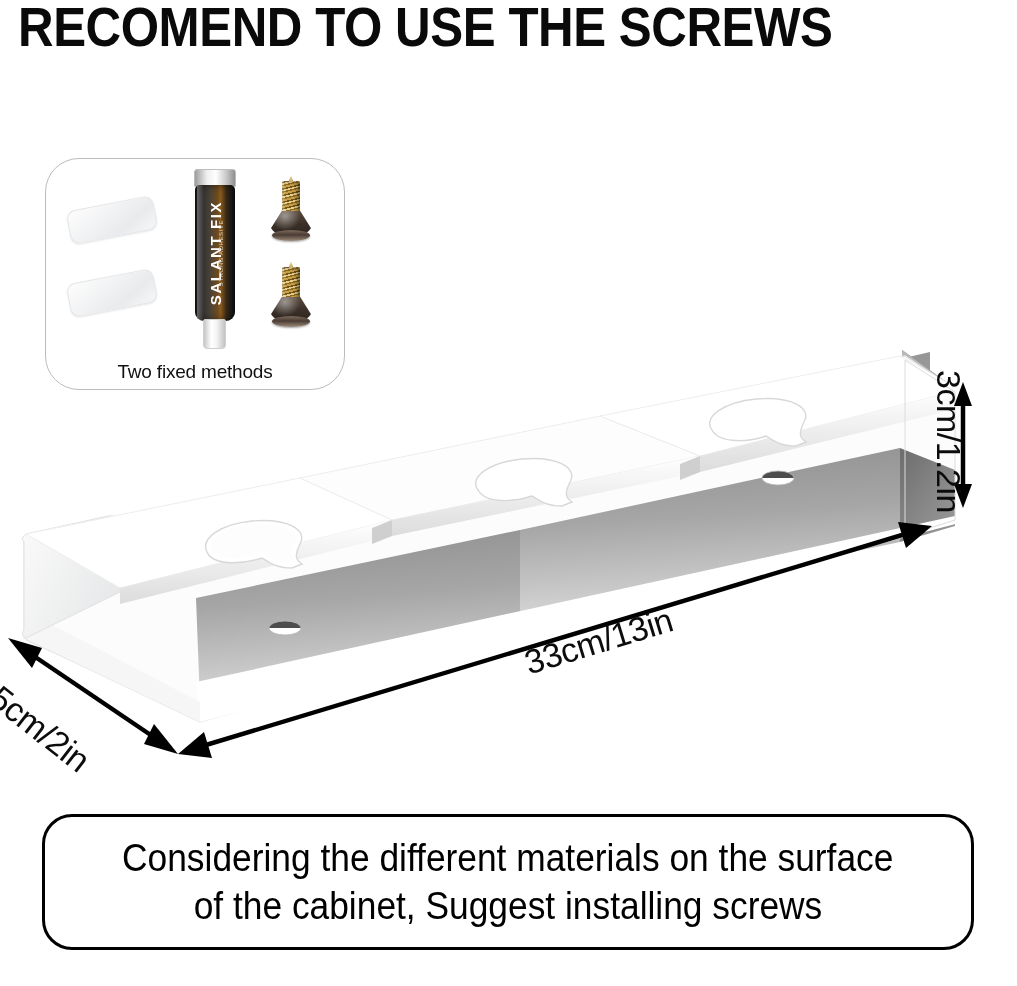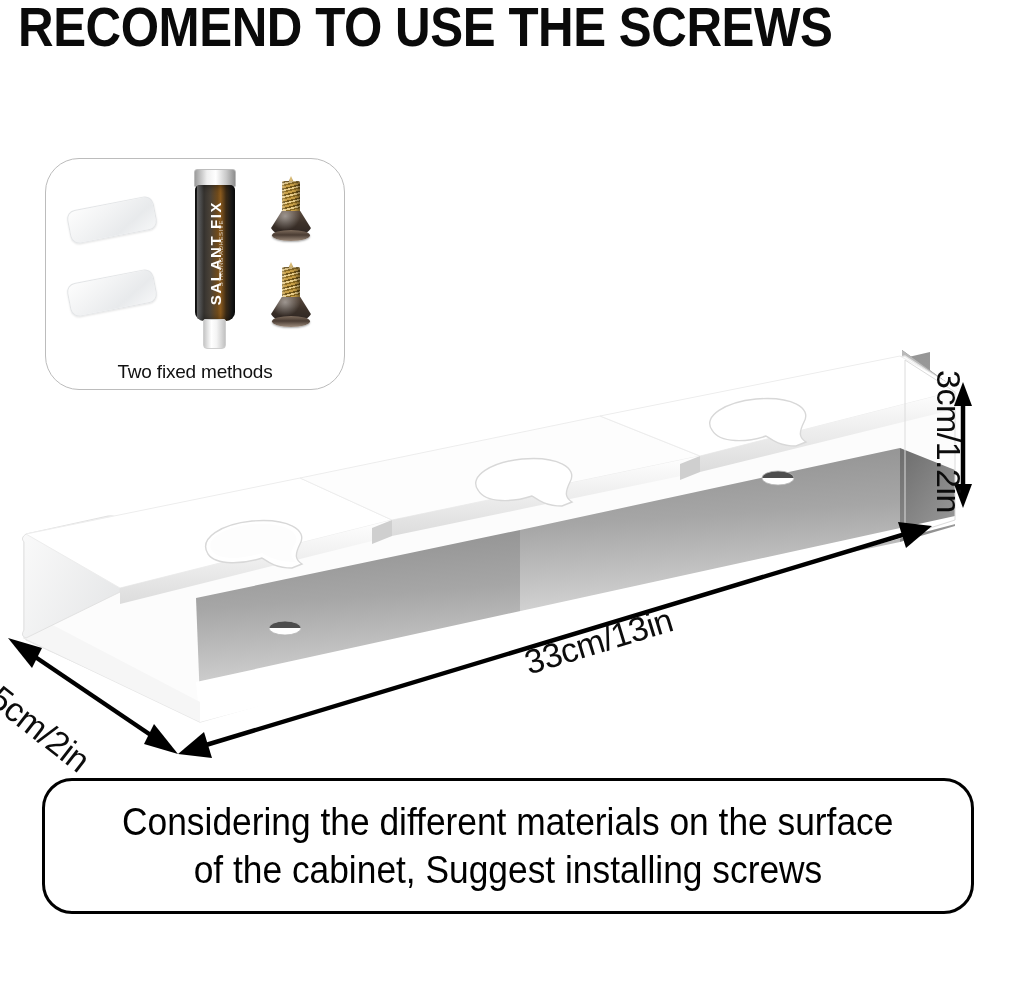--- a/index.html
+++ b/index.html
@@ -127,21 +127,21 @@
     letter-spacing:-0.5px;
   }
   .dim-d{
     left:6px;top:678px;font-size:34px;
     transform:rotate(38deg);transform-origin:left top;
     letter-spacing:-0.5px;
   }
 
   
   .note{
-    position:absolute;left:42px;top:778px;width:932px;height:136px;
+    position:absolute;left:42px;top:814px;width:932px;height:136px;
     border:3.4px solid #000;border-radius:30px;background:#fff;
     box-sizing:border-box;
     display:flex;flex-direction:column;
     align-items:center;justify-content:center;
   }
   .note-line{
     font-size:38px;line-height:48px;color:#000;
     transform:scaleX(0.93);transform-origin:center;
     white-space:nowrap;
   }

